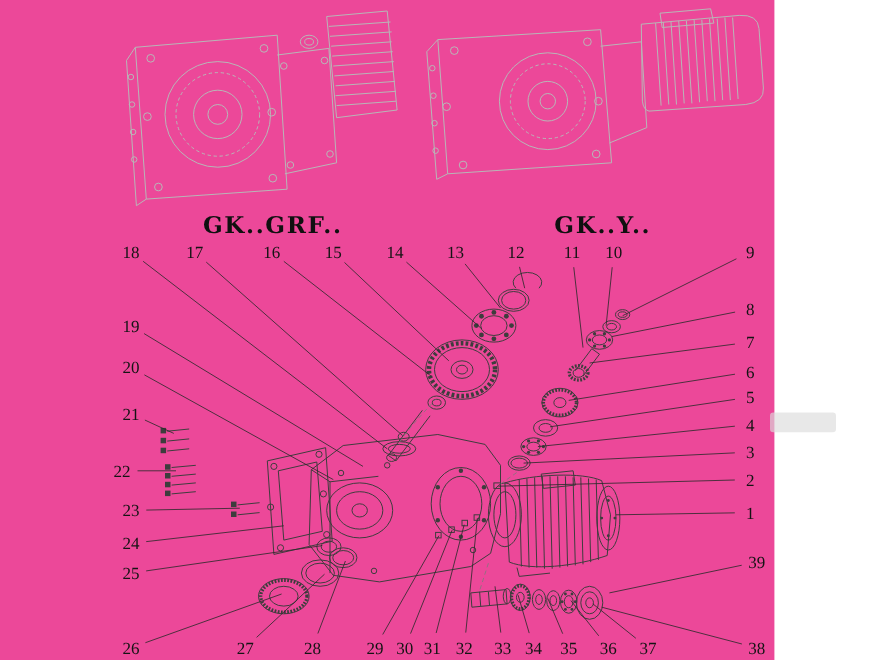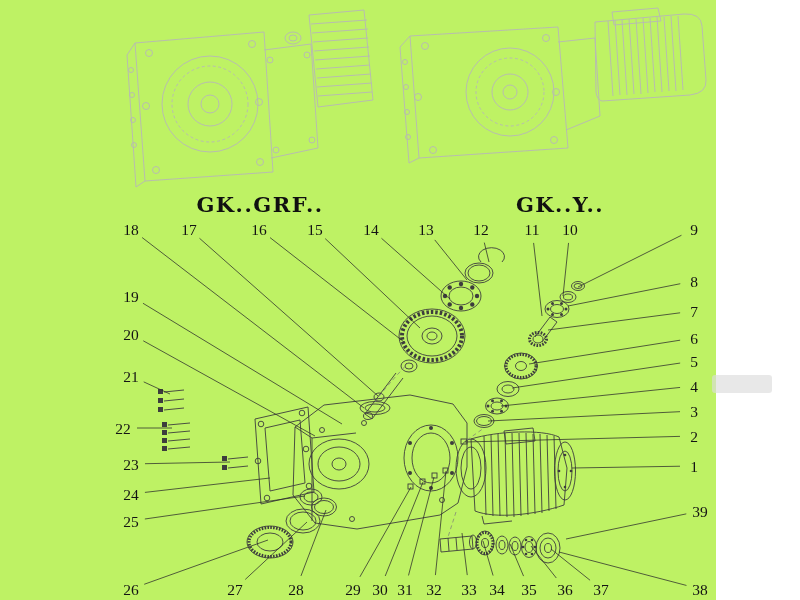--- a/index.html
+++ b/index.html
@@ -1,16 +1,16 @@
 <!DOCTYPE html>
 <html><head>
 <meta charset="utf-8">
 <style>
   html,body{margin:0;padding:0;background:#ffffff;width:800px;height:600px;overflow:hidden;}
-  .stage{position:relative;width:704px;height:600px;background:#bef264;padding-left:12px;}
+  .stage{position:relative;width:704px;height:600px;background:#ec4899;}
   svg{display:block;}
   
   .lt path,.lt ellipse,.lt circle,.lt line{stroke:#b7b7b7;fill:none;stroke-width:0.9;}
   .lt .dash{stroke-dasharray:3 2.5;}
   
   .dk path,.dk ellipse,.dk circle,.dk line,.dk rect{stroke:#3d3d3d;fill:none;stroke-width:0.9;}
   .dk .teeth{stroke-dasharray:2.5 2;stroke-width:4;}
   .dk .teeth-sm{stroke-dasharray:1.6 1.3;stroke-width:3;}
   .dk .dot{fill:#3d3d3d;stroke:none;}
   .dk .dashline{stroke-dasharray:4 3;stroke-width:0.7;stroke:#7a7a7a;}

